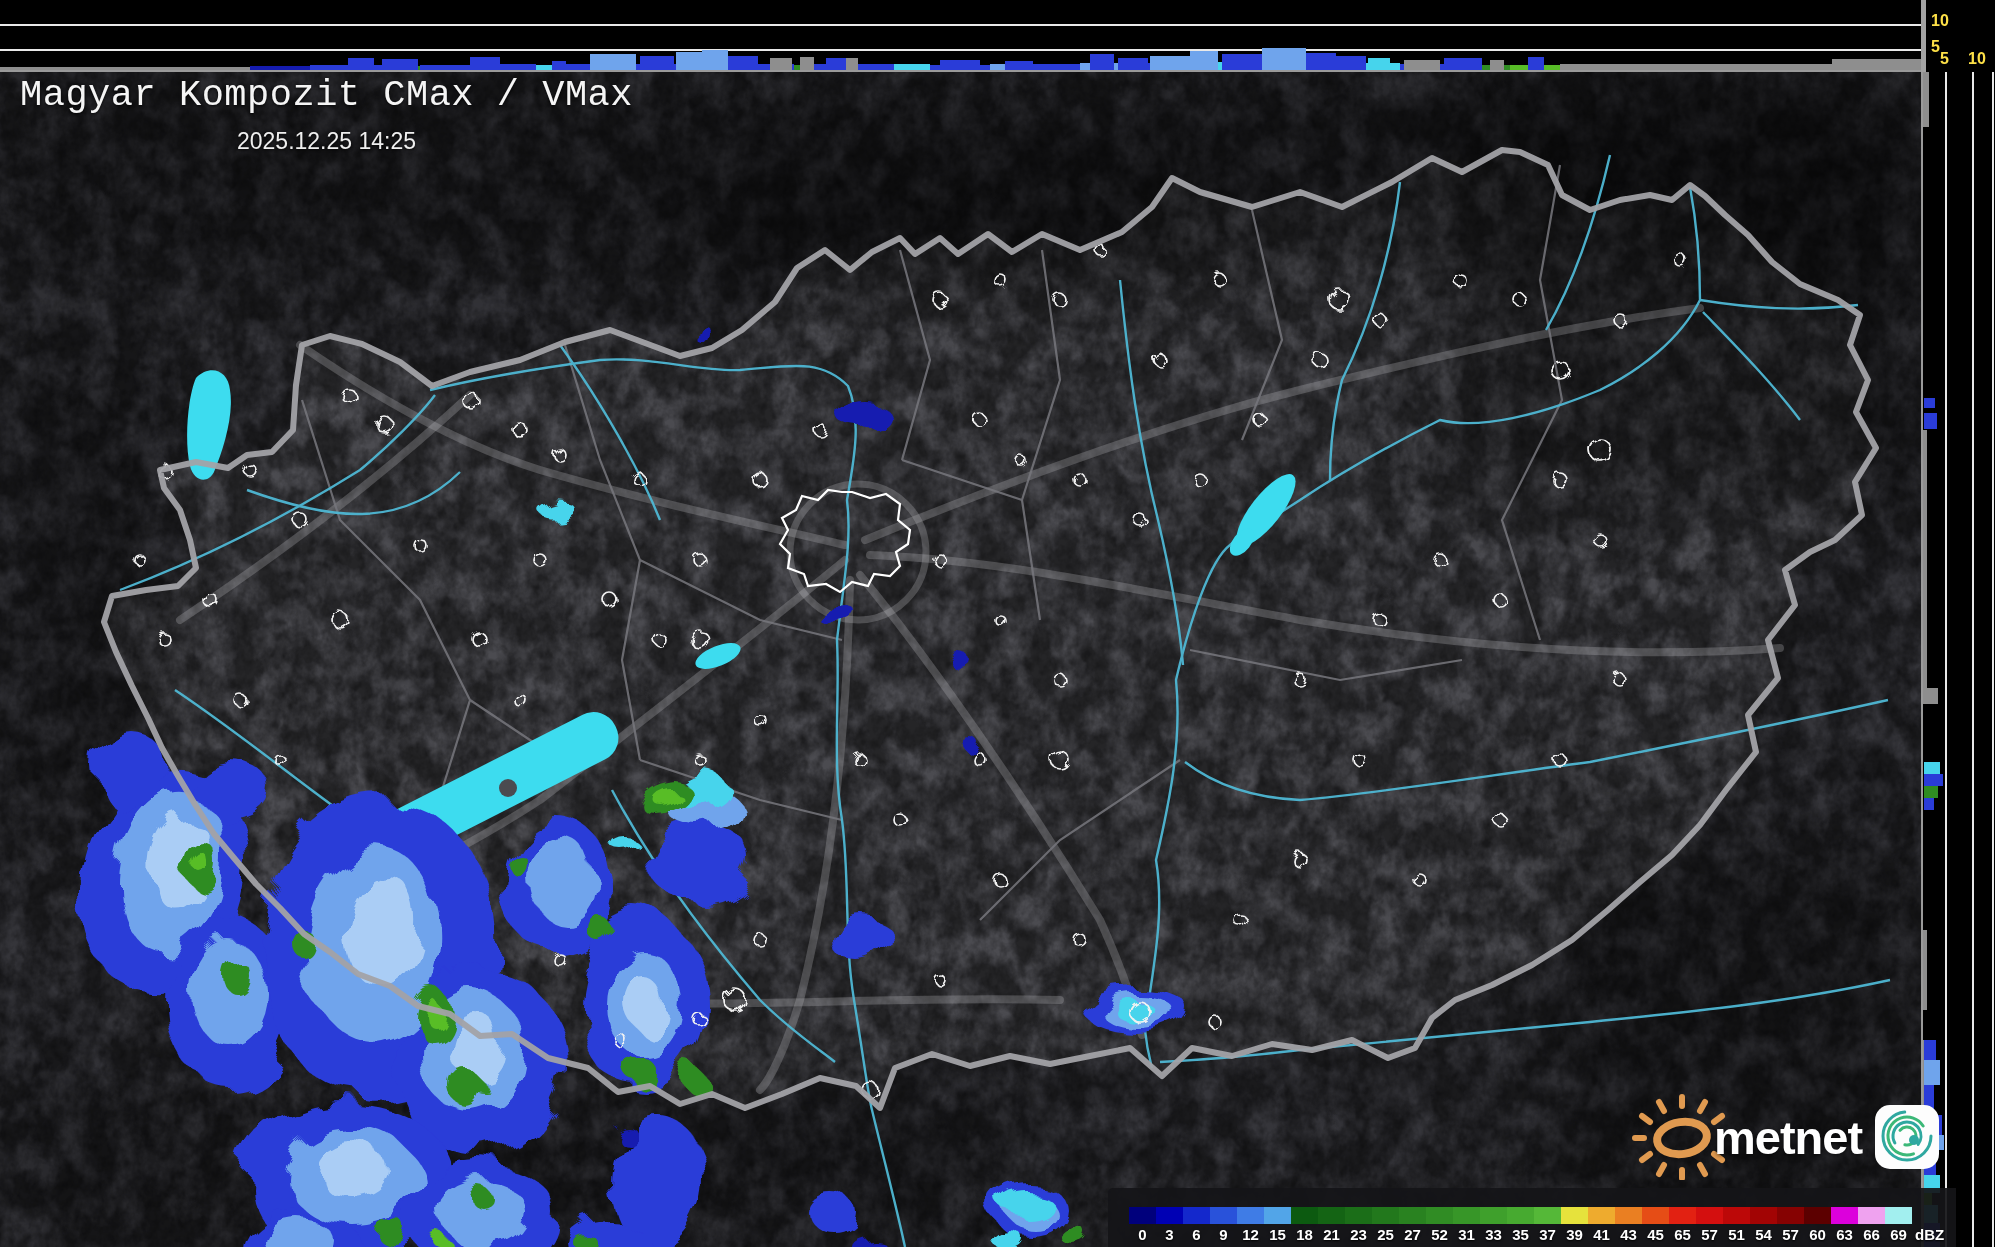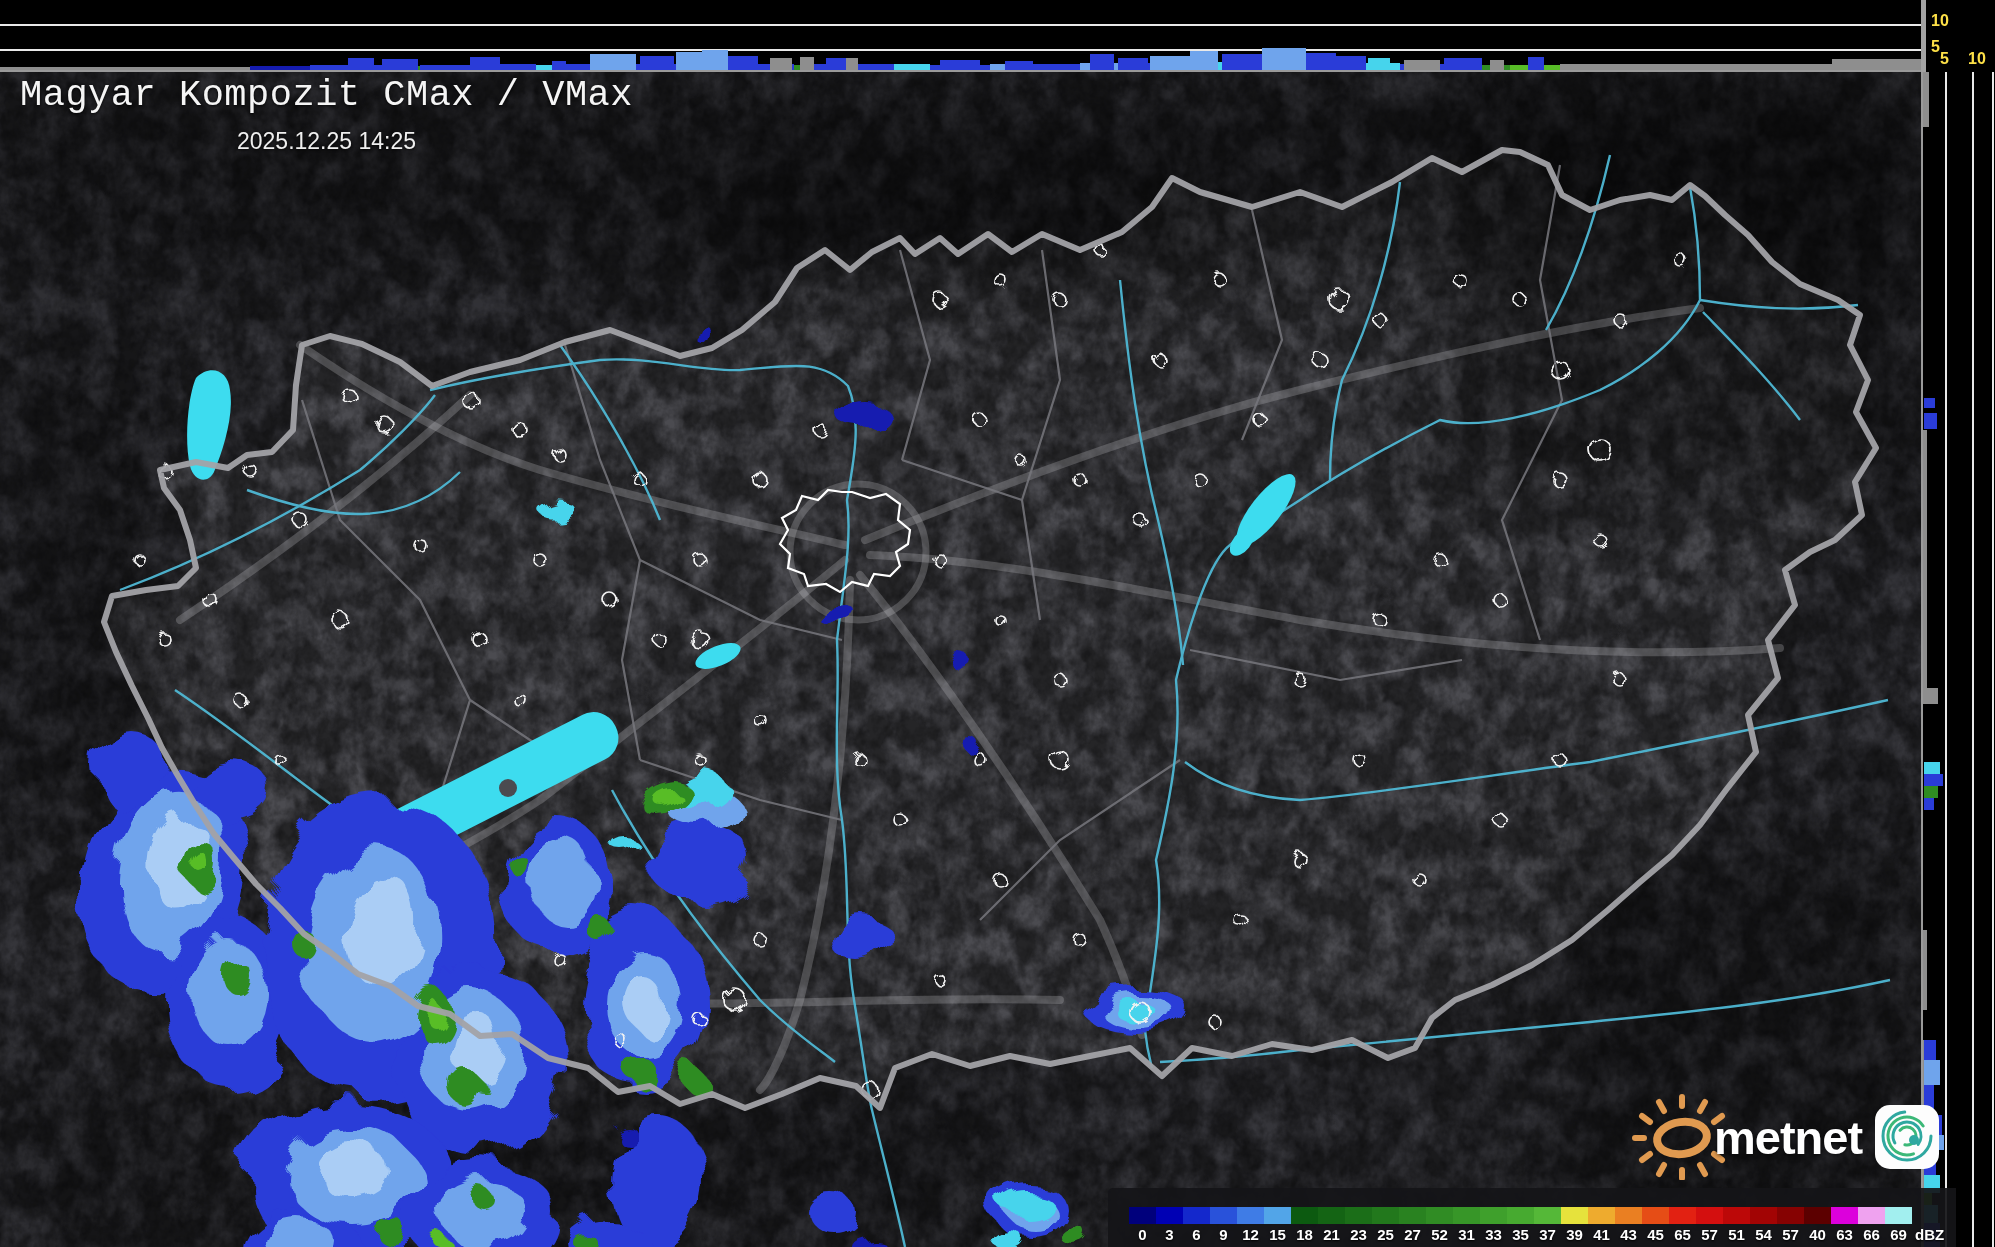--- a/index.html
+++ b/index.html
@@ -459,21 +459,21 @@
         <div class="legend-tick">37</div>
         <div class="legend-tick">39</div>
         <div class="legend-tick">41</div>
         <div class="legend-tick">43</div>
         <div class="legend-tick">45</div>
         <div class="legend-tick">65</div>
         <div class="legend-tick">57</div>
         <div class="legend-tick">51</div>
         <div class="legend-tick">54</div>
         <div class="legend-tick">57</div>
-        <div class="legend-tick">40</div>
+        <div class="legend-tick">60</div>
         <div class="legend-tick">63</div>
         <div class="legend-tick">66</div>
         <div class="legend-tick">69</div>
         <div class="legend-unit">dBZ</div>
       </div>
   </div>
 
   <div class="logo">
     <svg width="96" height="86" viewBox="0 0 96 86">
       <g stroke="#e09a50" stroke-width="6" stroke-linecap="round" fill="none">

